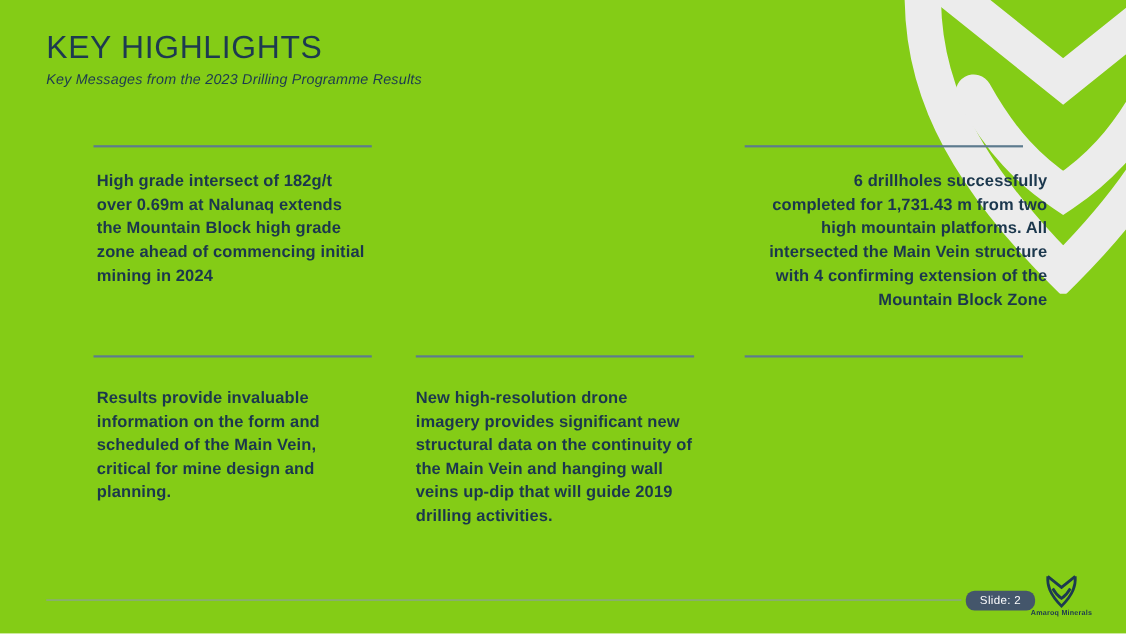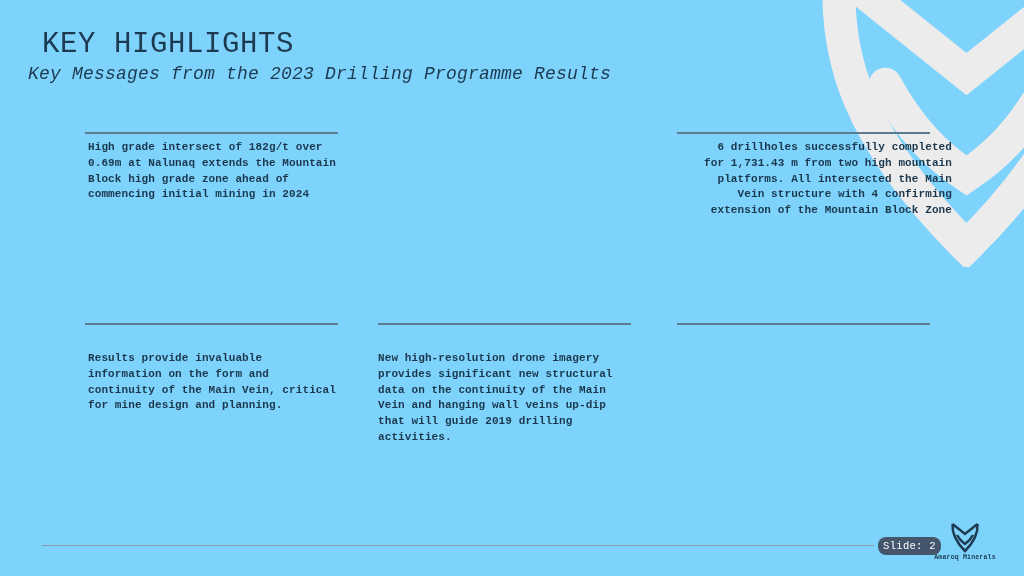--- a/index.html
+++ b/index.html
@@ -1,40 +1,40 @@
 <!DOCTYPE html>
 <html><head>
 <meta charset="utf-8">
 <style>
   html,body { margin:0; padding:0; background:#fff; }
   .slide {
     position:relative; width:1024px; height:576px;
-    background:#7dd3fc; overflow:hidden;
-    font-family:Liberation Mono, monospace;
+    background:#84cc16; overflow:hidden;
+    font-family:Liberation Sans, sans-serif;
     color:#1d3a50;
   }
   
   .watermark {
     position:absolute; top:-58px; right:-95px;
     width:305px; height:325px; pointer-events:none;
   }
   
   .title {
     position:absolute; left:42px; top:28px;
     font-size:29px; font-weight:400; letter-spacing:0.6px; color:#1d3a50;
   }
   .subtitle {
-    position:absolute; left:28px; top:64px;
-    font-size:18px; font-style:italic; color:#1d3a50; letter-spacing:0.2px;
+    position:absolute; left:42px; top:64px;
+    font-size:13px; font-style:italic; color:#1d3a50; letter-spacing:0.2px;
   }
   
   .cell { position:absolute; width:253px; }
   .rule { height:2px; background:#5d7b8e; }
   .body {
-    margin:6px 0 0 0; font-weight:700; font-size:11px; line-height:1.44;
+    margin:20px 0 0 0; font-weight:700; font-size:15px; line-height:1.44;
     color:#1b374d; letter-spacing:0.1px;
   }
   .r2 .body { margin-top:26px; }
   .c1 .body { padding-left:3px; }
   .c3 .body { padding-left:19px; margin-right:-22px; }
   .pos-1 { left:85px;  top:132px; }
   .pos-2 { left:378px; top:132px; }
   .pos-3 { left:677px; top:132px;text-align:right; }
   .pos-4 { left:85px;  top:323px; }
   .pos-5 { left:378px; top:323px; }
@@ -81,21 +81,21 @@
     <div class="rule"></div>
     <p class="body">High grade intersect of 182g/t over 0.69m at Nalunaq extends the Mountain Block high grade zone ahead of commencing initial mining in 2024</p>
   </div>
   <div class="cell r1 c3 pos-3">
     <div class="rule"></div>
     <p class="body">6 drillholes successfully completed for 1,731.43 m from two high mountain platforms. All intersected the Main Vein structure with 4 confirming extension of the Mountain Block Zone</p>
   </div>
 
   <div class="cell r2 c1 pos-4">
     <div class="rule"></div>
-    <p class="body">Results provide invaluable information on the form and continuity of the Main Vein, critical for mine design and planning.</p>
+    <p class="body">Results provide invaluable information on the form and scheduled of the Main Vein, critical for mine design and planning.</p>
   </div>
   <div class="cell r2 c2 pos-5">
     <div class="rule"></div>
     <p class="body">New high-resolution drone imagery provides significant new structural data on the continuity of the Main Vein and hanging wall veins up-dip that will guide 2019 drilling activities.</p>
   </div>
   <div class="cell r2 c3 pos-6">
     <div class="rule"></div>
   </div>
 
   <div class="footer-line"></div>

